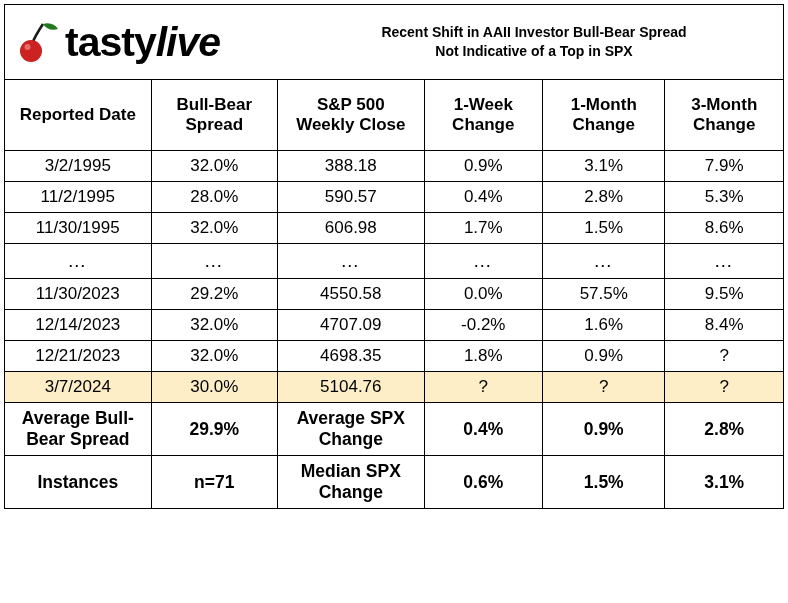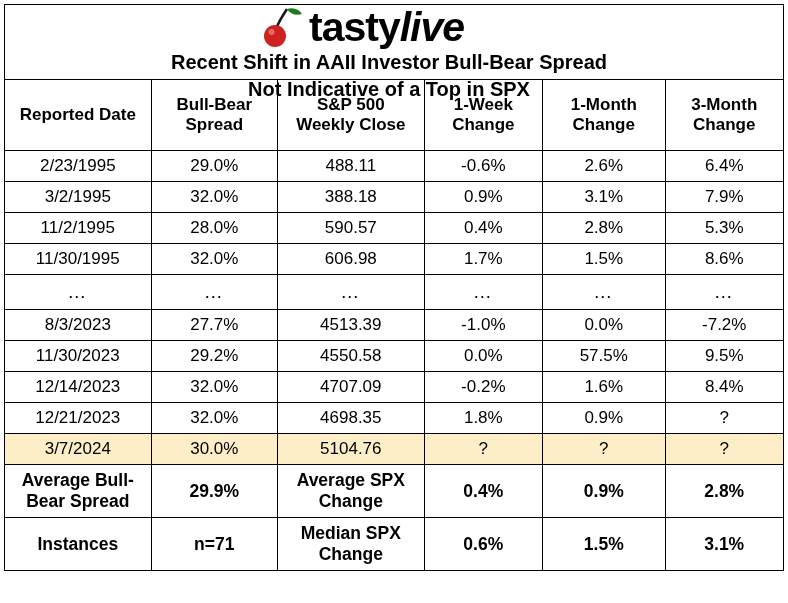--- a/index.html
+++ b/index.html
@@ -36,21 +36,20 @@
   .header-cell {
     height: 74px;
     padding: 0 !important;
   }
   .header-inner {
     display: flex;
     align-items: center;
     justify-content: space-between;
     height: 74px;
     width: 100%;
-    flex-direction: column;
   }
   .logo-wrap {
     display: flex;
     align-items: center;
     padding-left: 14px;
     width: 290px;
     box-sizing: border-box;
   }
   .cherry {
     position: relative;
@@ -68,21 +67,21 @@
   }
   .logo-text .ital {
     font-style: italic;
   }
   .title-wrap {
     flex: 1 1 auto;
     text-align: center;
     padding-right: 10px;
   }
   .title-line {
-    font-size: 20px;
+    font-size: 14px;
     font-weight: bold;
     line-height: 1.35;
     white-space: nowrap;
   }
   
   .colhead {
     height: 70px;
     font-size: 17px;
     font-weight: bold;
     line-height: 1.2;
@@ -162,28 +161,20 @@
           <td class="colhead">
             <div class="nowrap">1-Month</div>
             <div class="nowrap">Change</div>
           </td>
           <td class="colhead">
             <div class="nowrap">3-Month</div>
             <div class="nowrap">Change</div>
           </td>
         </tr>
         <tr class="data">
-          <td>2/23/1995</td>
-          <td>29.0%</td>
-          <td>488.11</td>
-          <td>-0.6%</td>
-          <td>2.6%</td>
-          <td>6.4%</td>
-        </tr>
-        <tr class="data">
           <td>3/2/1995</td>
           <td>32.0%</td>
           <td>388.18</td>
           <td>0.9%</td>
           <td>3.1%</td>
           <td>7.9%</td>
         </tr>
         <tr class="data">
           <td>11/2/1995</td>
           <td>28.0%</td>
@@ -202,28 +193,20 @@
         </tr>
         <tr class="data ellipsis">
           <td>…</td>
           <td>…</td>
           <td>…</td>
           <td>…</td>
           <td>…</td>
           <td>…</td>
         </tr>
         <tr class="data">
-          <td>8/3/2023</td>
-          <td>27.7%</td>
-          <td>4513.39</td>
-          <td>-1.0%</td>
-          <td>0.0%</td>
-          <td>-7.2%</td>
-        </tr>
-        <tr class="data">
           <td>11/30/2023</td>
           <td>29.2%</td>
           <td>4550.58</td>
           <td>0.0%</td>
           <td>57.5%</td>
           <td>9.5%</td>
         </tr>
         <tr class="data">
           <td>12/14/2023</td>
           <td>32.0%</td>

